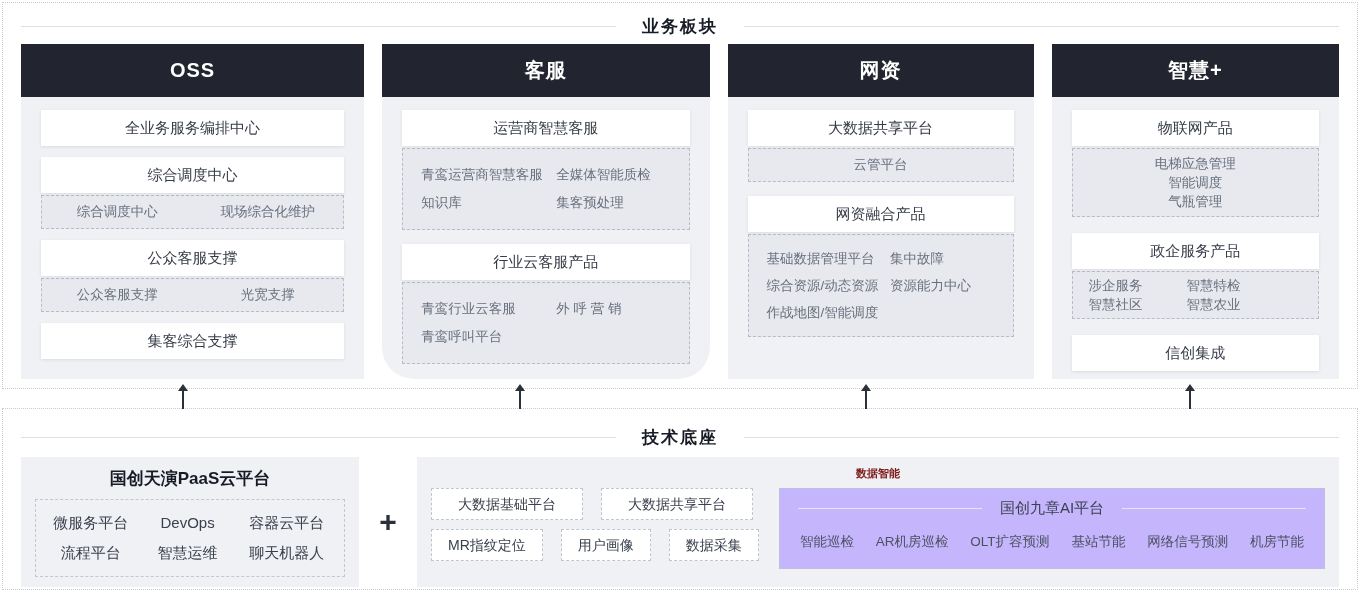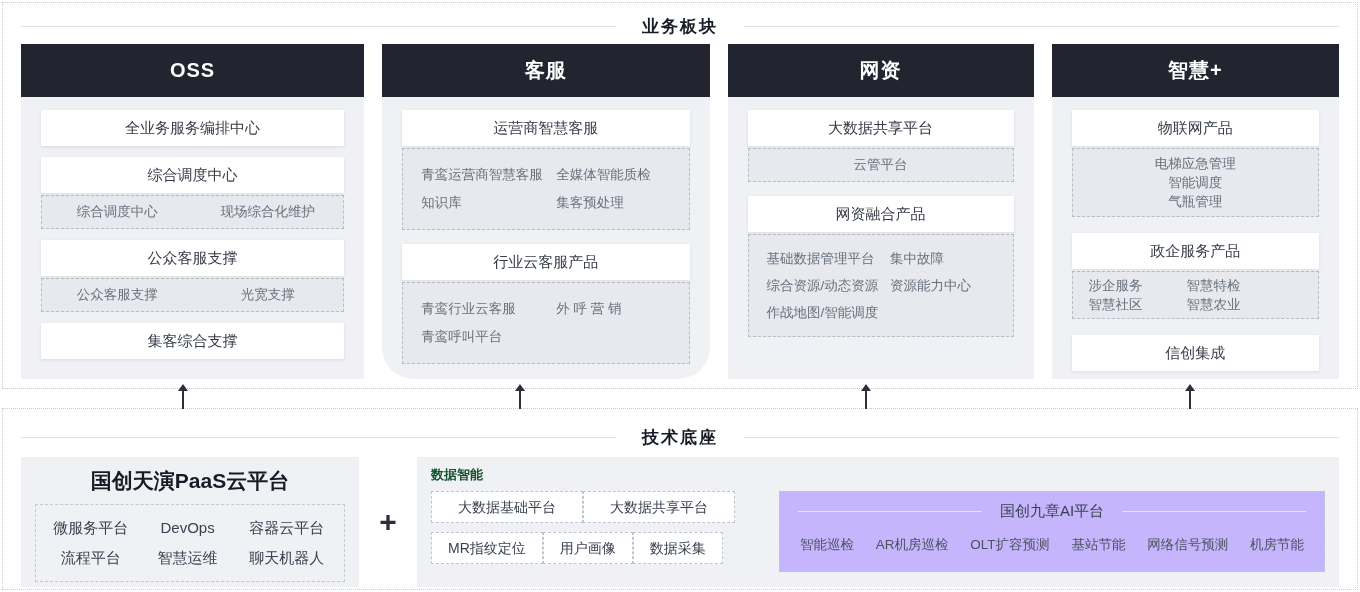--- a/index.html
+++ b/index.html
@@ -56,29 +56,29 @@
   
   .arrow { position:absolute; top:384px; width:12px; height:26px; z-index:5; }
   .arrow-head { width:0; height:0; margin:0 auto;
                 border-left:5px solid transparent; border-right:5px solid transparent;
                 border-bottom:7px solid #2b3039; }
   .arrow-shaft { width:2px; height:18px; background:#2b3039; margin:0 auto; }
 
   
   .tech-body { display:flex; gap:14px; padding:0 18px; margin-top:6px; }
   .paas-panel { width:338px; height:130px; background:#f0f1f4; padding:10px 14px; }
-  .paas-title { text-align:center; font-size:21px; font-weight:bold; color:#161b26; margin-bottom:9px; }
+  .paas-title { text-align:center; font-size:17px; font-weight:bold; color:#161b26; margin-bottom:9px; }
   .paas-grid { border:1px dashed #c2c7d0; padding:8px 4px; display:grid;
                grid-template-columns:1.05fr .95fr 1.1fr; }
   .paas-cell { line-height:30px; text-align:center; font-size:15px; color:#3a414e; white-space:nowrap; }
   .plus { width:30px; align-self:center; text-align:center; font-size:30px; font-weight:bold; color:#2b3039; }
   .data-panel { flex:1; height:130px; background:#f0f1f4; padding:9px 14px 10px; }
-  .data-title { text-align:left; font-size:13px; font-weight:bold; color:#14532d; margin-bottom:7px; }
+  .data-title { text-align:center; font-size:11px; font-weight:bold; color:#7f1d1d; margin-bottom:7px; }
   .data-body { display:flex; gap:14px; }
-  .chips { width:334px; display:flex; flex-wrap:wrap; gap:9px 0; align-content:flex-start; }
+  .chips { width:334px; display:flex; flex-wrap:wrap; gap:9px 18px; align-content:flex-start; }
   .chip { height:32px; line-height:30px; padding:0 16px; background:#ffffff; border:1px dashed #bfc5cf;
           font-size:14px; color:#3a414e; white-space:nowrap; }
   .chip:nth-child(1), .chip:nth-child(2) { padding:0 26px; }
   .ai-box { flex:1; background:#c4b5fd; border:1px dashed #bfc5cf; padding:10px 18px; height:81px; }
   .ai-title-row { display:flex; align-items:center; }
   .ai-title { font-size:15px; color:#3a414e; white-space:nowrap; }
   .ai-line { flex:1; height:1px; background:#e3e6ea; }
   .ai-line.l { margin-right:18px; } .ai-line.r { margin-left:18px; }
   .ai-items { display:flex; justify-content:space-between; margin-top:15px; padding:0 2px;
               font-size:13.5px; color:#4b5260; }

